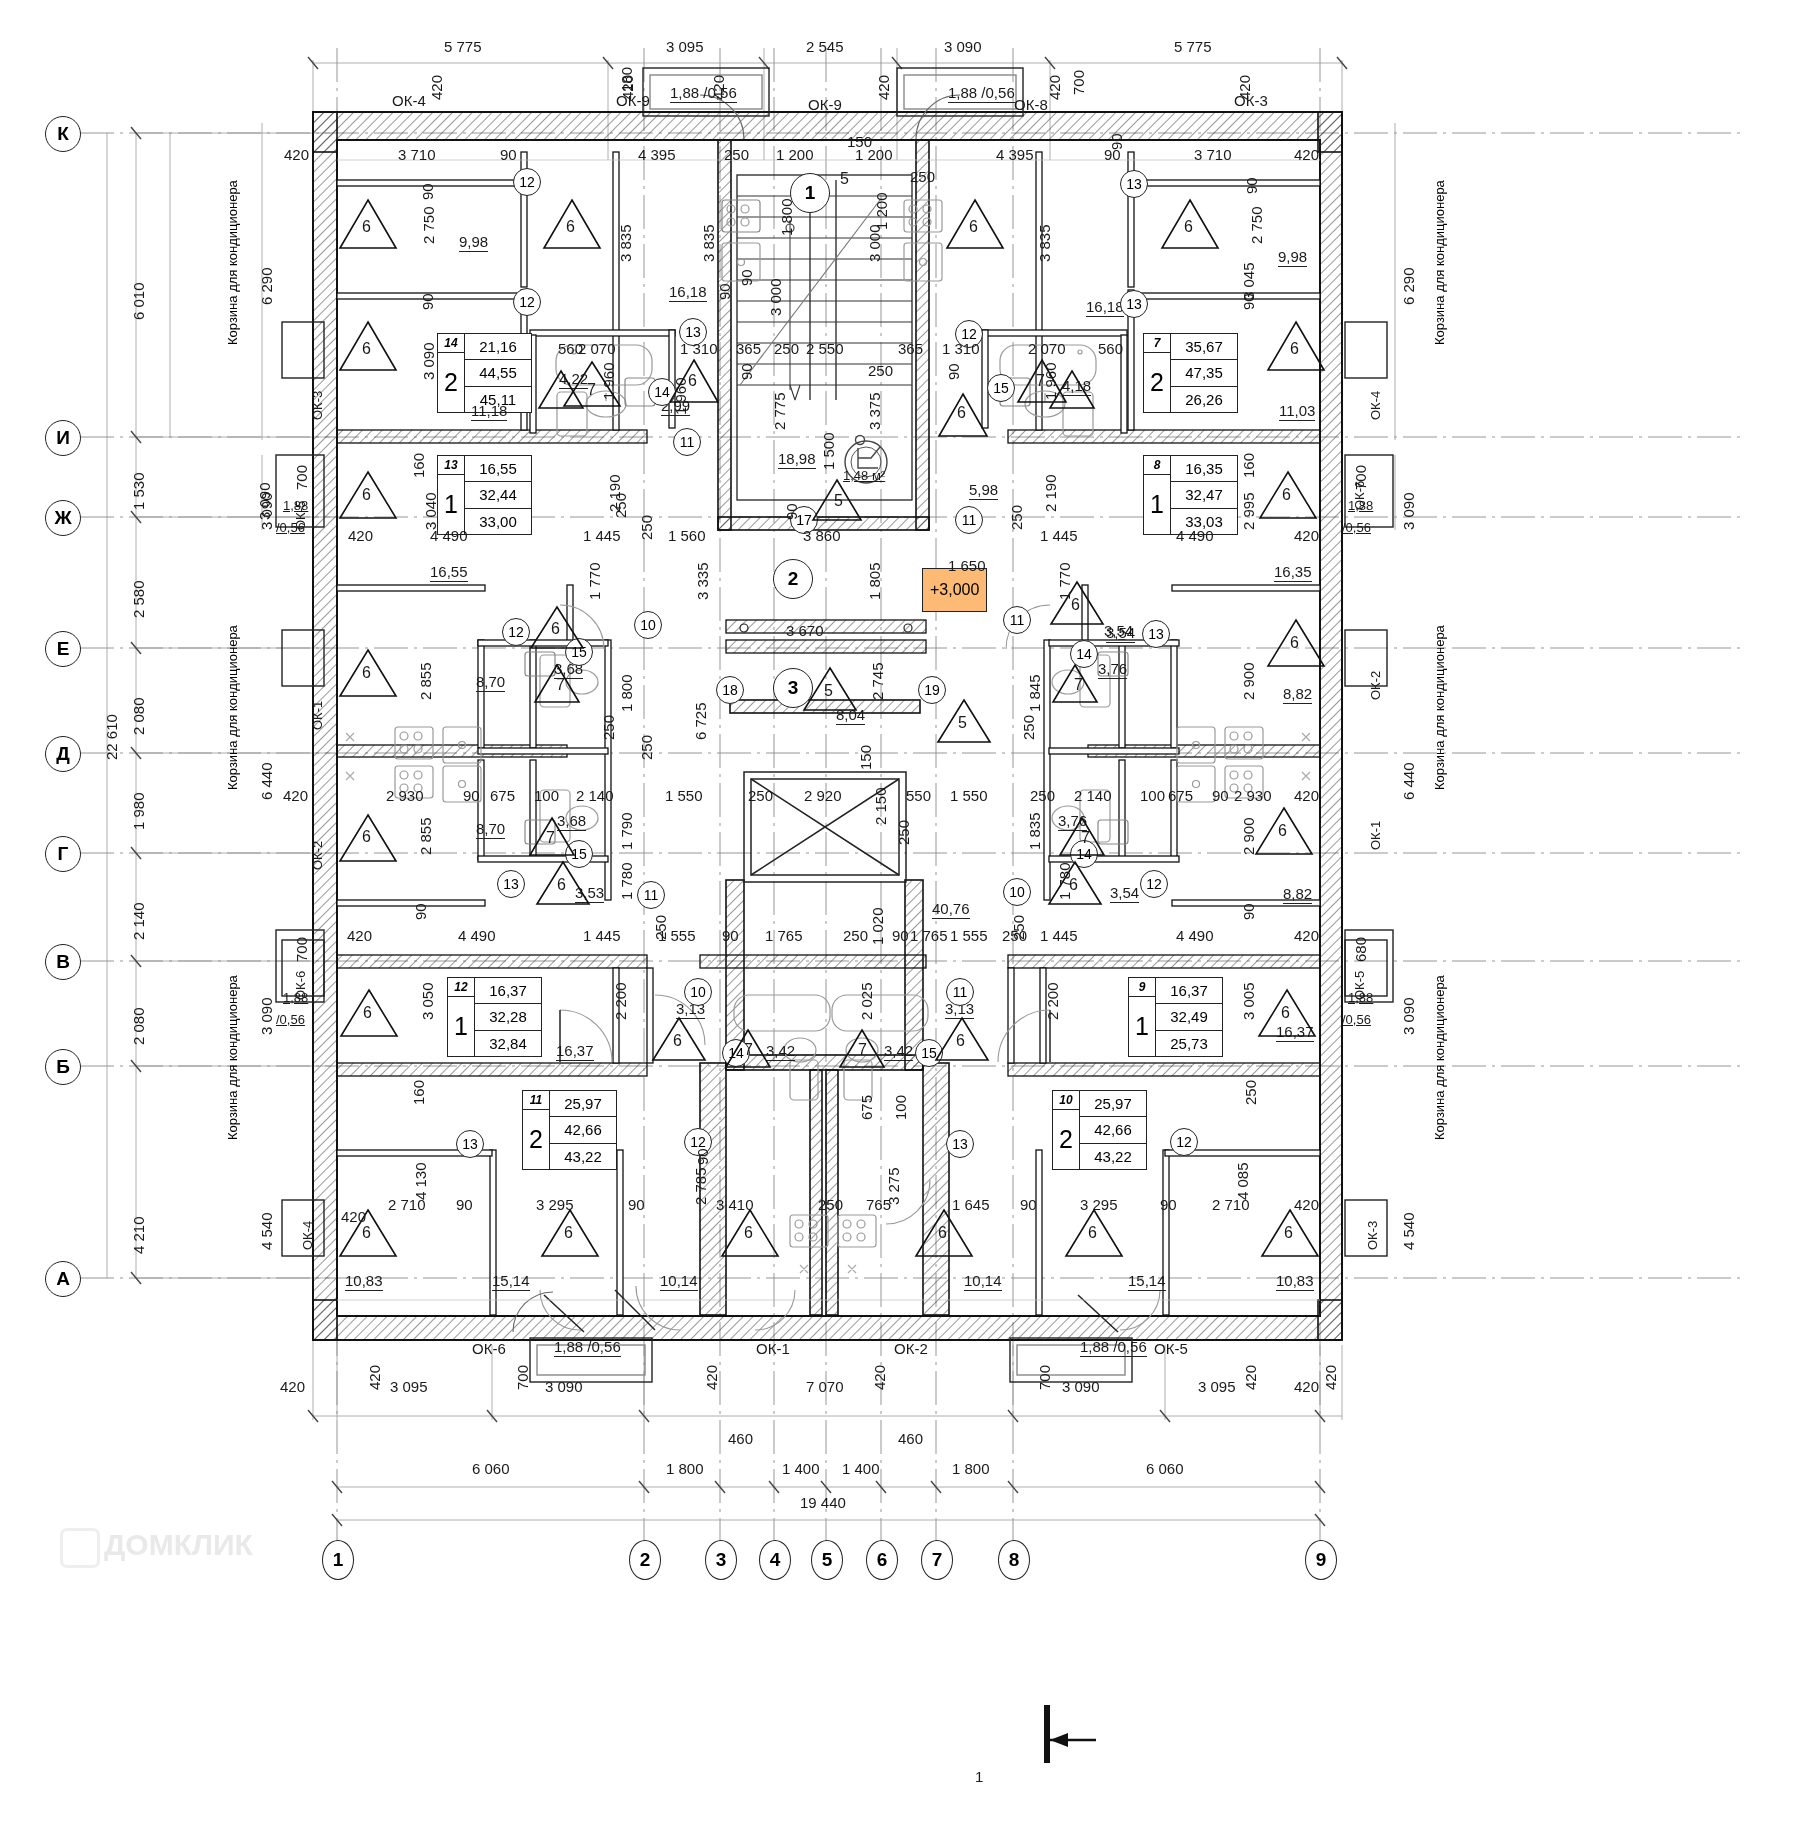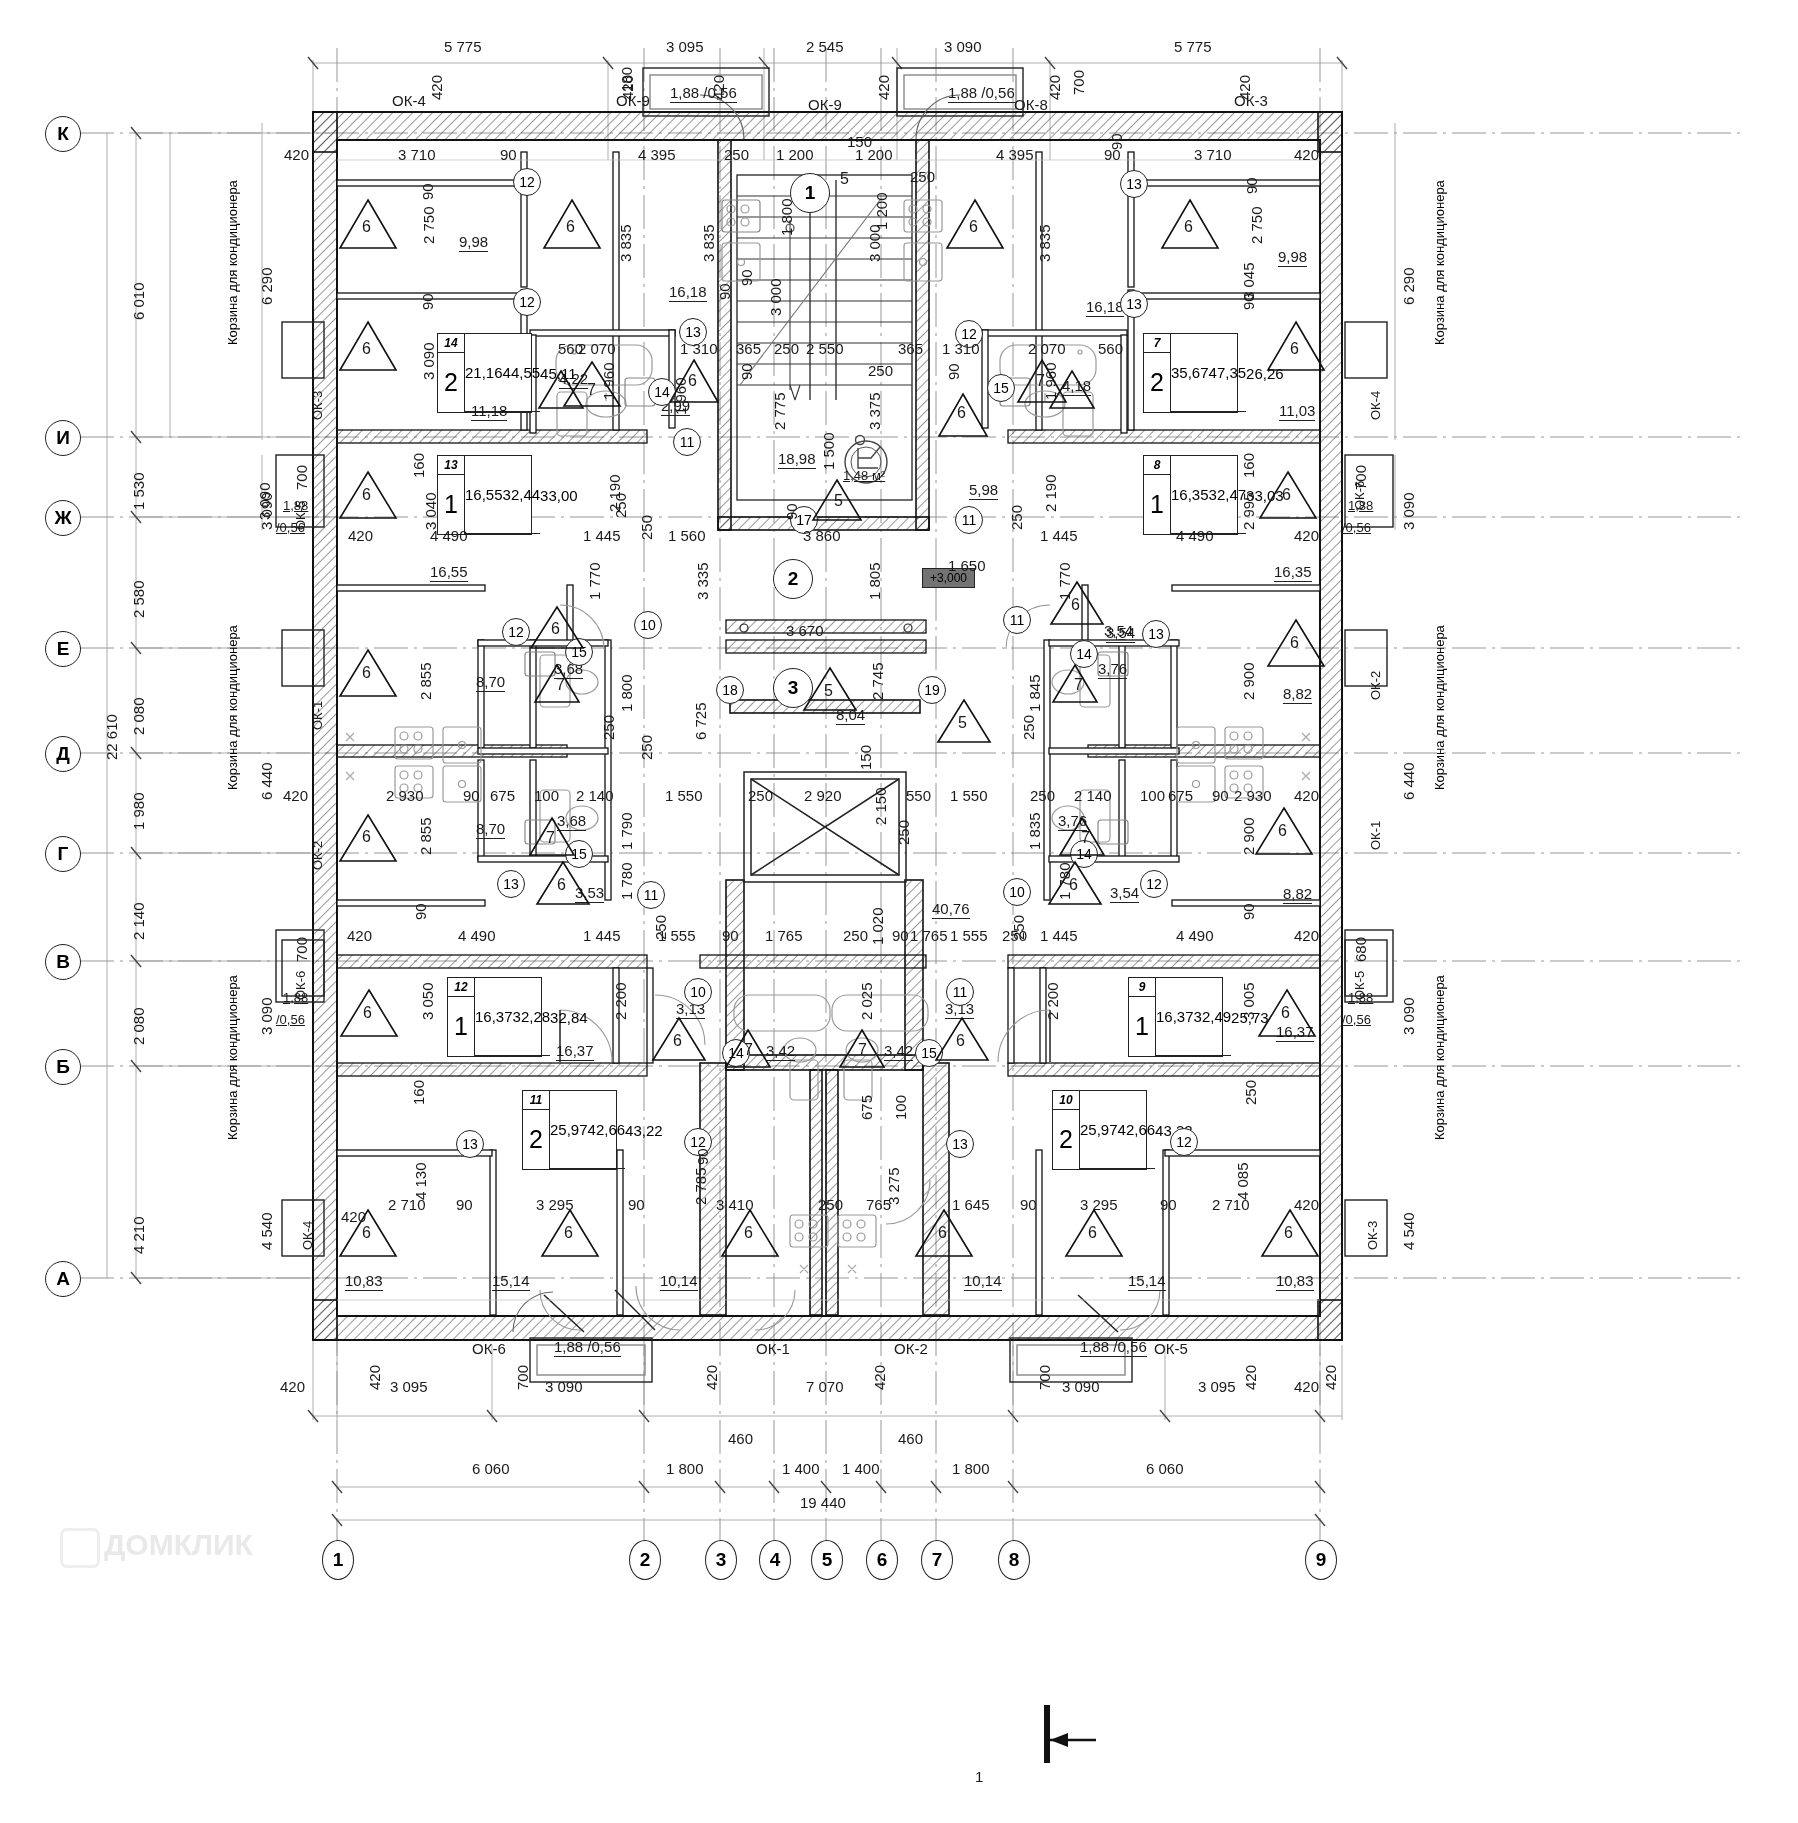--- a/index.html
+++ b/index.html
@@ -21,25 +21,25 @@
   .zone{position:absolute;border:1.4px solid #222;border-radius:50%;width:38px;height:38px;
       display:flex;align-items:center;justify-content:center;font-size:19px;font-weight:bold;background:#fff;}
   .trilbl{position:absolute;font-size:16px;}
   .cond{position:absolute;font-size:13px;transform-origin:0 0;transform:rotate(-90deg);letter-spacing:0px;}
   
   .apt{position:absolute;background:#fff;border:1.4px solid #222;display:flex;font-size:0;}
   .apt .left{width:26px;border-right:1.4px solid #222;display:flex;flex-direction:column;}
   .apt .num{flex:0 0 18px;border-bottom:1.4px solid #222;display:flex;align-items:center;justify-content:center;
             font-size:12px;font-style:italic;font-weight:bold;}
   .apt .rooms{flex:1;display:flex;align-items:center;justify-content:center;font-size:25px;}
-  .apt .right{width:66px;display:flex;flex-direction:row;}
+  .apt .right{width:66px;display:flex;flex-direction:column;}
   .apt .right div{flex:1;display:flex;align-items:center;justify-content:center;font-size:15px;
                   border-bottom:1.4px solid #222;}
   .apt .right div:last-child{border-bottom:none;}
-  .lvl{position:absolute;border:1.4px solid #222;background:#737373;padding:2px 7px;font-size:12px;}
+  .lvl{position:absolute;border:1.4px solid #222;background:#fdba74;padding:12px 7px;font-size:16px;}
   svg{position:absolute;left:0;top:0;}
   .wm{position:absolute;font-size:30px;font-weight:bold;color:#e9e9e9;}
   .wmico{position:absolute;width:34px;height:34px;border:3px solid #eeeeee;border-radius:7px;}
 </style>
 </head>
 <body>
 
 <div id="sheet">
 
   <svg width="1798" height="1823">

